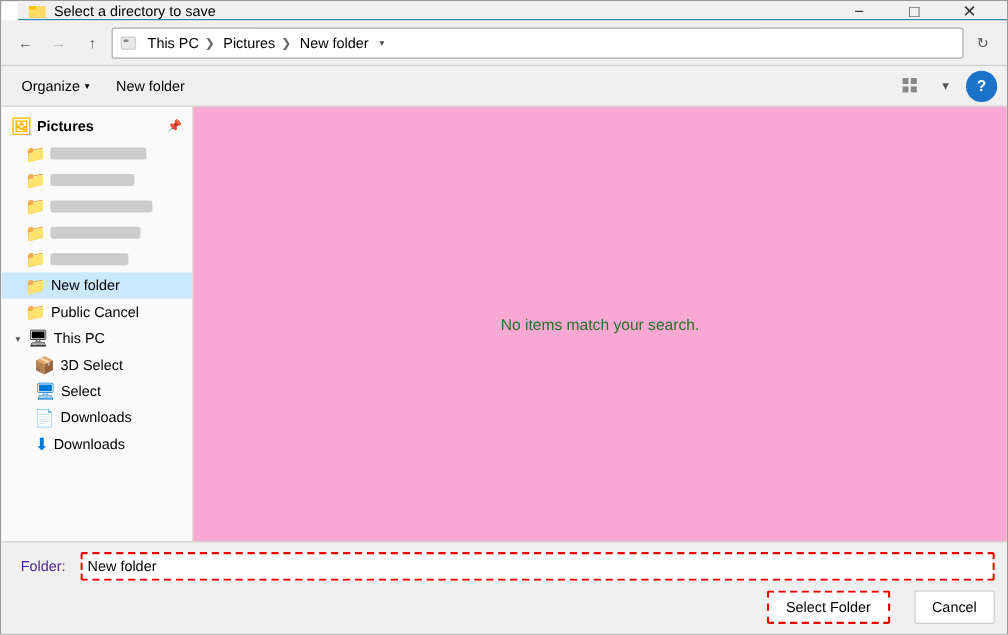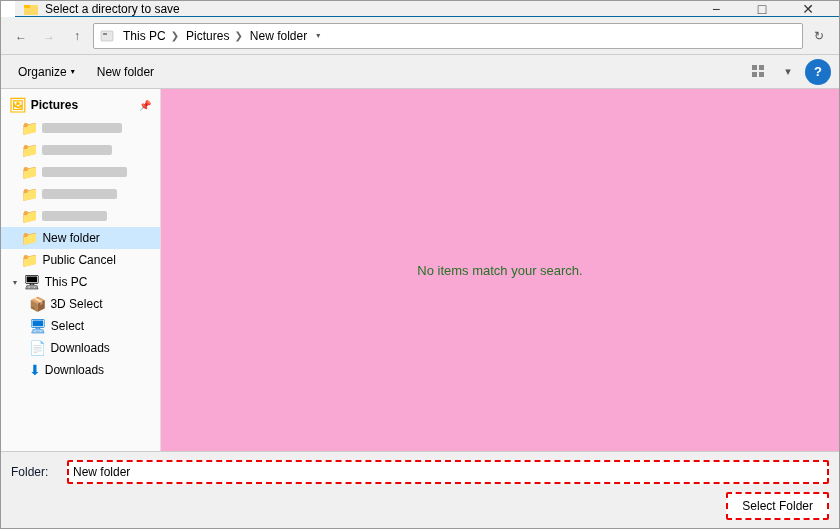--- a/index.html
+++ b/index.html
@@ -326,23 +326,23 @@
       flex-direction: column;
       gap: 8px;
     }
     .folder-row {
       display: flex;
       align-items: center;
       gap: 6px;
     }
     .folder-label {
       font-size: 12px;
-      color: #0f172a;
+      color: #4c1d95;
       min-width: 50px;
-      text-align: left;
+      text-align: center;
     }
     .folder-input {
       flex: 1;
       height: 24px;
       border: 2px dashed #e00;
       border-radius: 2px;
       padding: 0 4px;
       font-size: 12px;
       font-family: 'Segoe UI', sans-serif;
       outline: none;
@@ -527,16 +527,19 @@
 
   <div class="bottom-bar">
     <div class="folder-row">
       <span class="folder-label">Folder:</span>
       <input class="folder-input" type="text" value="New folder" style="">
     </div>
     <div class="buttons-row">
       <button class="action-btn primary">
         <span>Select Folder</span>
       </button>
+      <button class="cancel-btn">
+        <span>Cancel</span>
+      </button>
     </div>
   </div>
 
 </div>
 
 </body></html>

